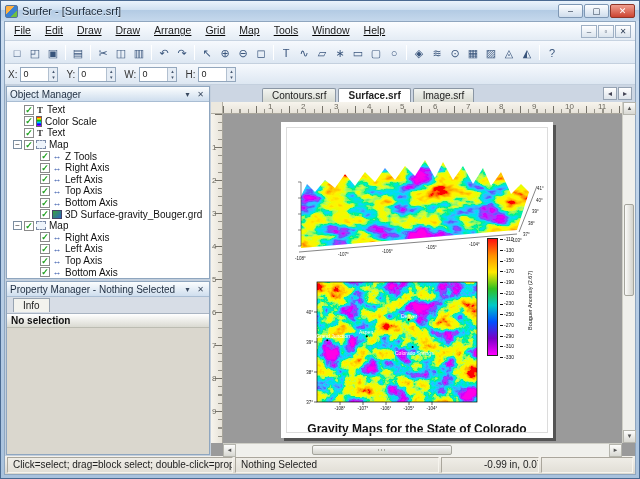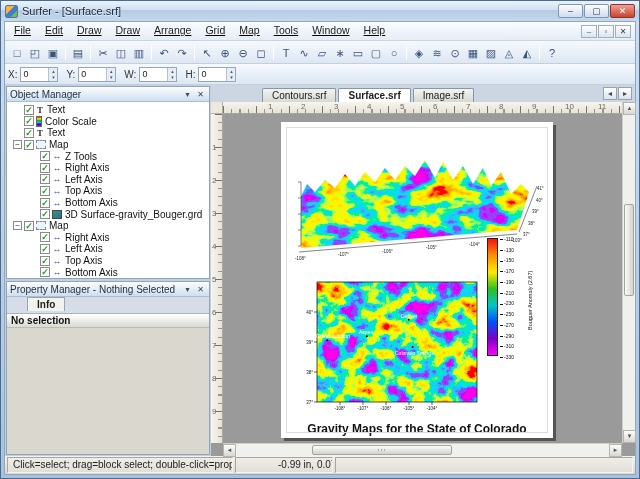--- a/index.html
+++ b/index.html
@@ -61,21 +61,21 @@
     text-align:center;color:#1fa11f;font-weight:bold;margin-right:2px;}
   .ticon{flex:none;margin-right:3px;display:inline-block;}
   .ticon-text{font:bold 9px "Liberation Serif",serif;color:#333;width:8px;text-align:center;}
   .ticon-colorscale{width:6px;height:11px;border:1px solid #666;
     background:linear-gradient(#f00,#ff0,#0b0,#0cf,#00f,#c0f);}
   .ticon-map{width:10px;height:9px;border:1px dashed #7a8aa8;background:#eef4fb;}
   .ticon-axis{color:#3356aa;font-size:9px;width:10px;text-align:center;}
   .ticon-surface{width:10px;height:9px;border:1px solid #446;background:linear-gradient(135deg,#36a23a,#2f63c4);}
   .tree-label{overflow:hidden;}
   
-  .pm-tabs{height:17px;flex:none;background:#d7dde6;border-bottom:1px solid #a9b4c2;display:flex;align-items:flex-start;padding-left:20px;font-weight:bold;}
+  .pm-tabs{height:17px;flex:none;background:#d7dde6;border-bottom:1px solid #a9b4c2;display:flex;align-items:center;padding-left:6px;}
   .pm-tab{font-size:10px;background:#f3f3ee;border:1px solid #98a4b2;border-bottom:none;padding:1px 9px;color:#222;}
   .pm-noselect{height:14px;flex:none;background:linear-gradient(#ffffff,#dadad2);border-bottom:1px solid #bcbcb2;
     font-size:10px;font-weight:bold;color:#111;padding:1px 4px;}
   .pm-empty{flex:1;background:#dad7ce;}
   
   .main{flex:1;display:flex;flex-direction:column;min-width:0;}
   .tabbar{height:17px;flex:none;background:#ccd6e3;display:flex;align-items:flex-end;padding:2px 2px 0 3px;position:relative;}
   .doctab{font-size:10px;color:#222;background:linear-gradient(#f2f4f0,#d7dad2);border:1px solid #8a96a4;border-bottom:none;
     border-radius:2px 2px 0 0;padding:1px 9px;margin-right:2px;}
   .doctab.active{background:#fff;font-weight:bold;}
@@ -547,18 +547,19 @@
               <div class="hthumb"></div>
             </div>
             <div class="sbtn">►</div>
           </div>
         </div>
       </div>
     </div>
 
     <div class="statusbar">
       <div class="scell sc-left">Click=select; drag=block select; double-click=properties; shi...</div>
+      <div class="scell sc-mid">Nothing Selected</div>
       <div class="scell sc-right">-0.99 in, 0.07 in</div>
       <div class="scell sc-fill"></div>
     </div>
 
   </div>
 </div>
 
 </body></html>

